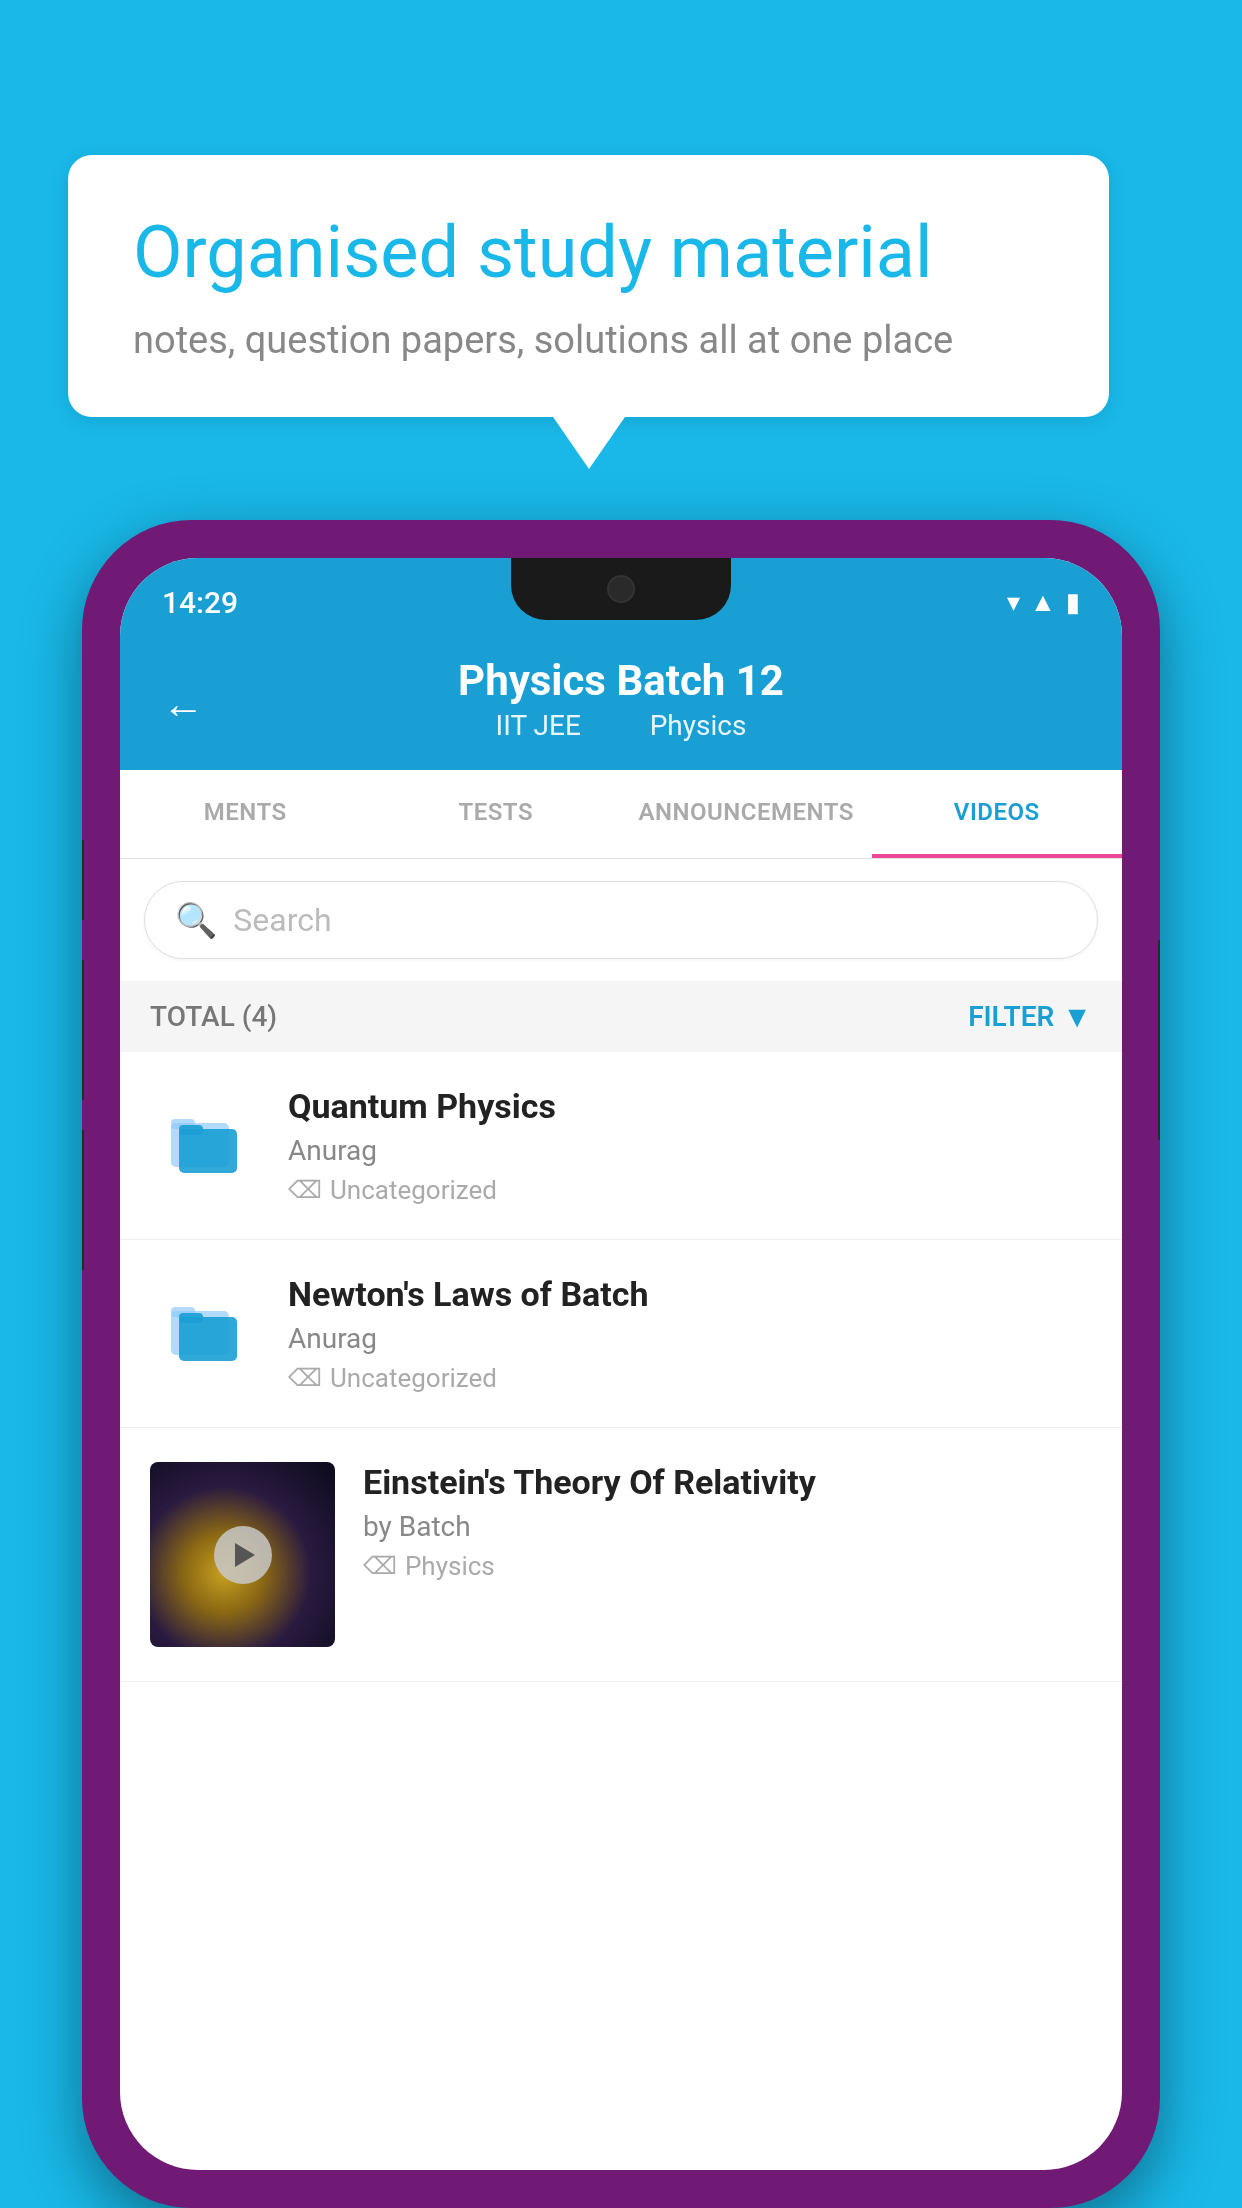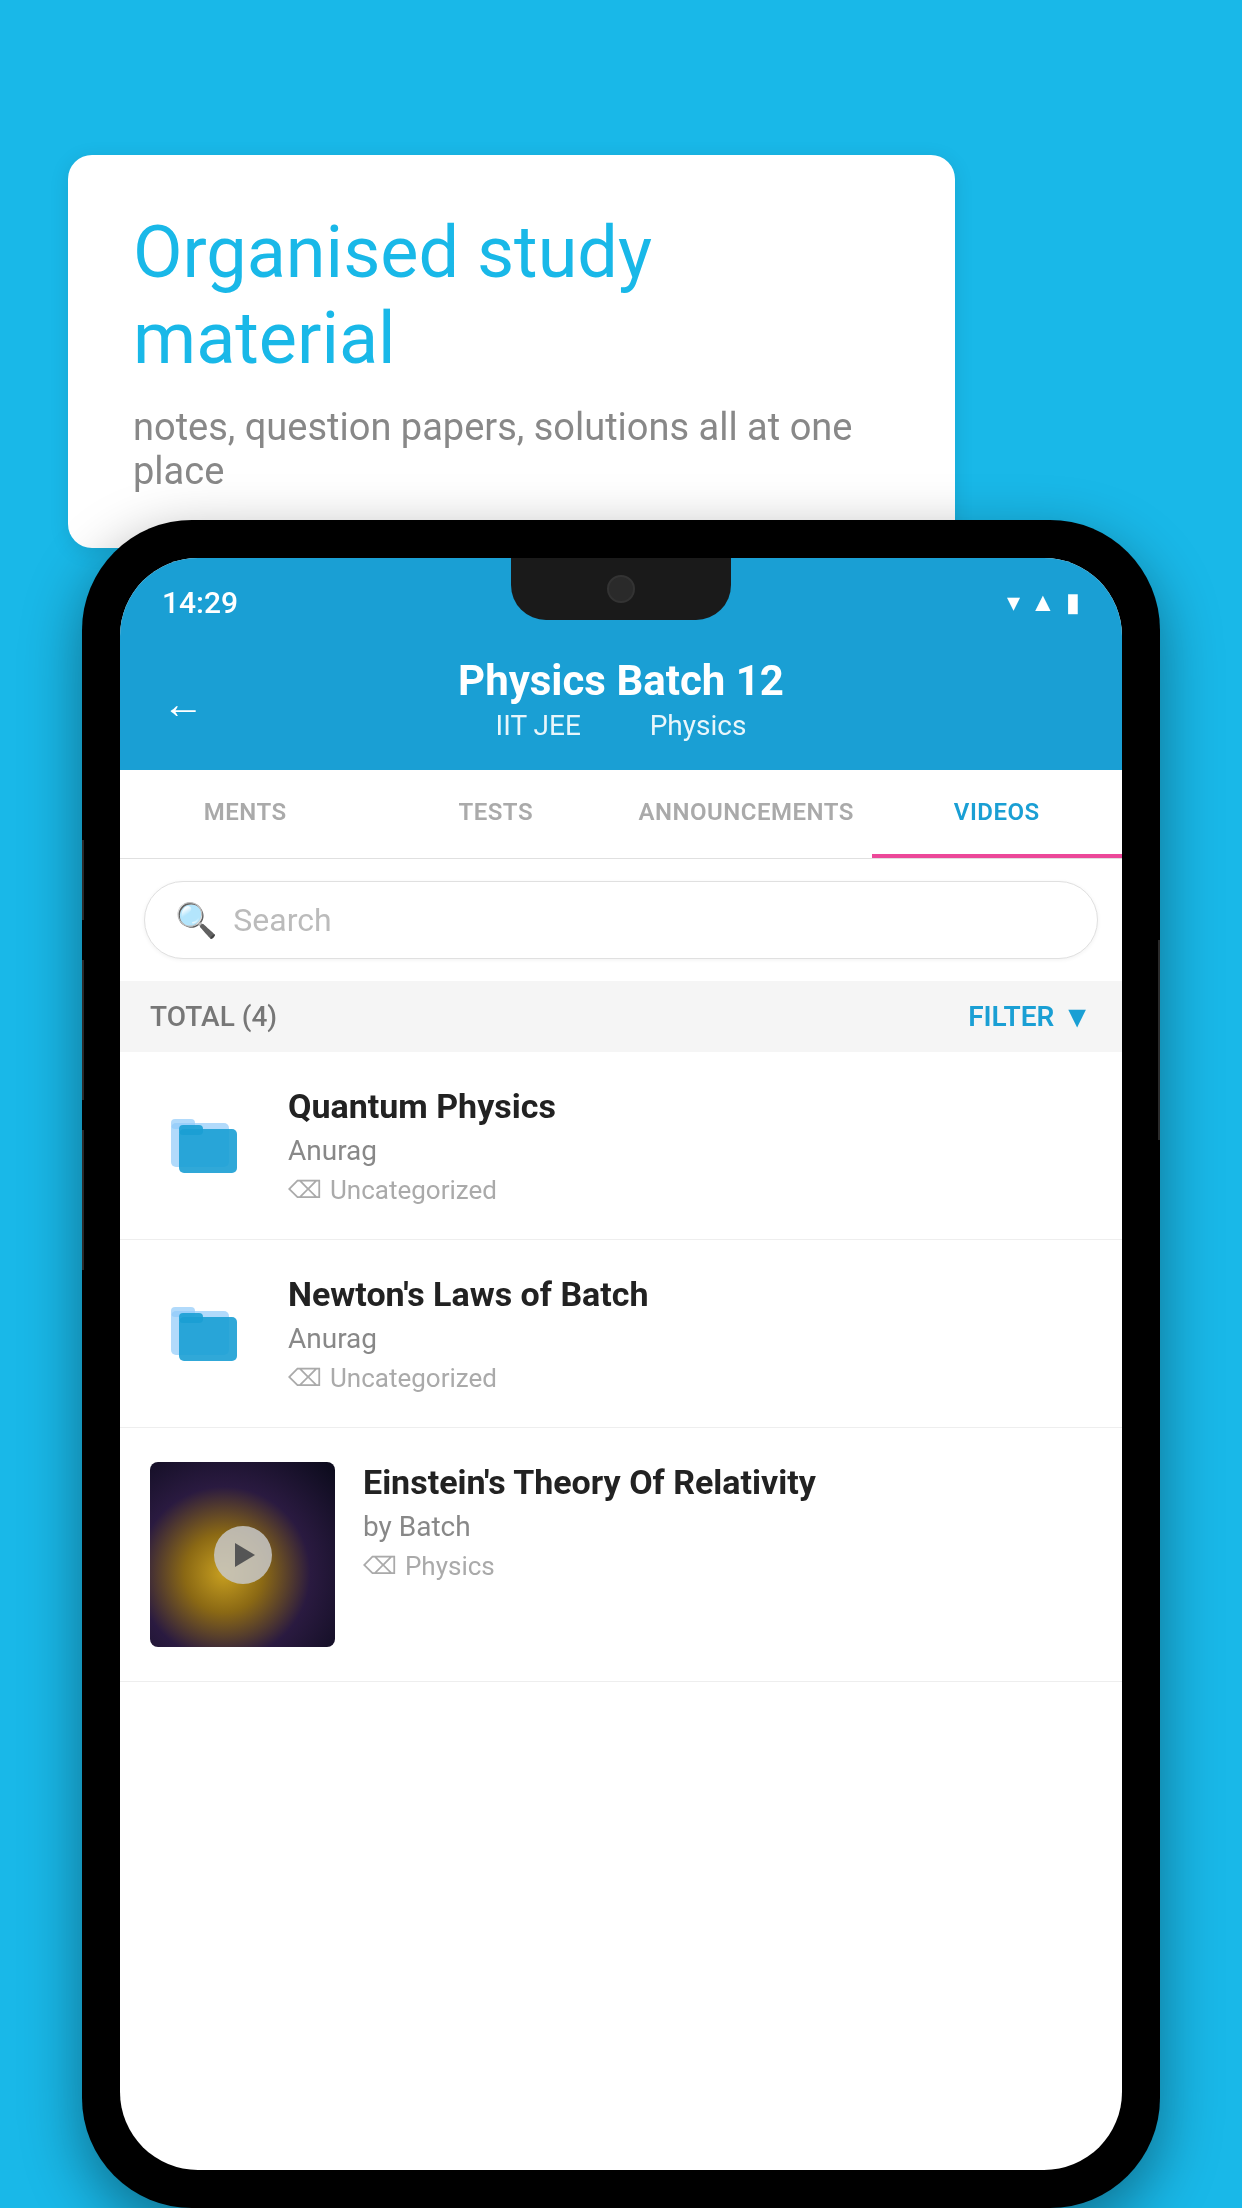--- a/index.html
+++ b/index.html
@@ -10,21 +10,21 @@
       font-family: 'Roboto', Arial, sans-serif;
       overflow: hidden;
       position: relative;
     }
 
     
     .speech-bubble {
       position: absolute;
       top: 155px;
       left: 68px;
-      width: 887px;
+      width: 1041px;
       background: white;
       border-radius: 24px;
       padding: 55px 65px 55px 65px;
       box-shadow: 0 4px 20px rgba(0,0,0,0.1);
     }
     .speech-bubble::after {
       content: '';
       position: absolute;
       bottom: -52px;
       left: 50%;
@@ -48,21 +48,21 @@
       font-weight: 400;
     }
 
     
     .phone-frame {
       position: absolute;
       top: 520px;
       left: 82px;
       width: 1078px;
       height: 1688px;
-      background: #000000;
+      background: #701a75;
       border-radius: 110px;
       box-shadow: 0 20px 60px rgba(0,0,0,0.4);
       overflow: hidden;
     }
 
     
     .phone-screen {
       position: absolute;
       top: 38px;
       left: 38px;

